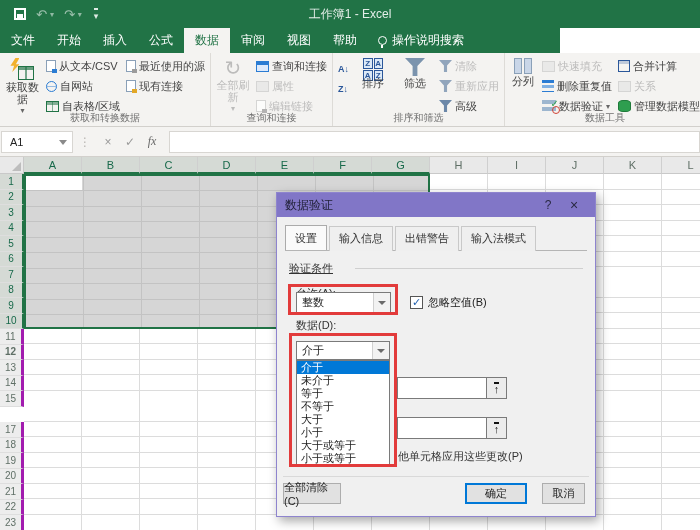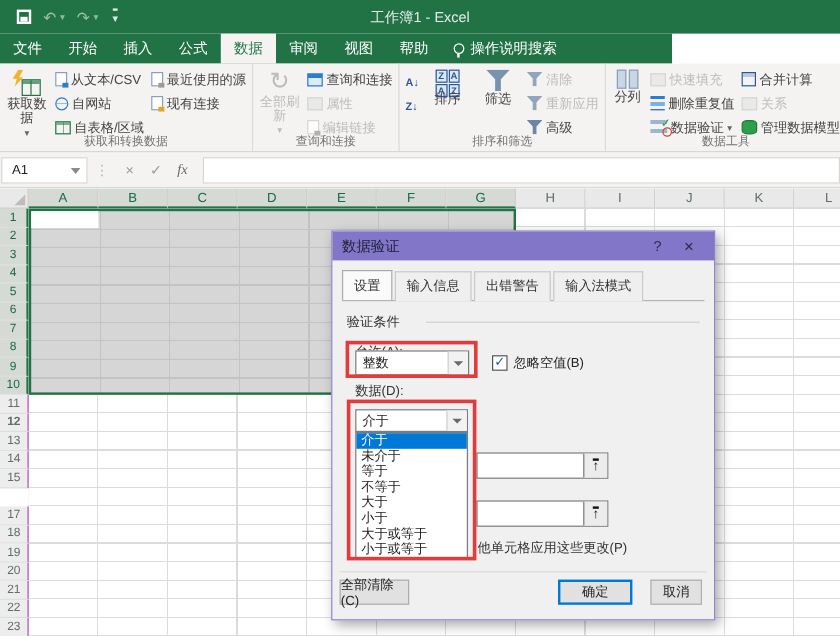--- a/index.html
+++ b/index.html
@@ -88,42 +88,42 @@
   .finput { flex:1; height:22px; background:#fff; border:1px solid #d8d6d2; margin-left:6px; }
   
   .sheet { position:absolute; left:0; top:157px; width:700px; bottom:0; background:#fff; overflow:hidden; }
   .corner { position:absolute; left:0; top:0; width:24px; height:17px; background:#e9e9e9;
     border-right:1px solid #c9c9c9; border-bottom:1px solid #c9c9c9; }
   .corner::after { content:""; position:absolute; right:2px; bottom:2px;
     border-left:9px solid transparent; border-bottom:9px solid #bdbdbd; }
   .colh { position:absolute; top:0; height:17px; border-right:1px solid #cfcfcf; border-bottom:1px solid #c9c9c9;
     background:#e9e9e9; color:#5f6f66; text-align:center; line-height:16px; font-size:11px; }
   .colh.sel { background:#d5dad5; color:#17694a; border-bottom:2px solid #217346; }
-  .rowh { position:absolute; left:0; width:24px; border-right:1px solid #a21caf; border-bottom:1px solid #dedede;
+  .rowh { position:absolute; left:0; width:24px; border-right:3px solid #a21caf; border-bottom:1px solid #dedede;
     background:#ededed; color:#5f6f66; text-align:center; font-size:10px; display:flex; align-items:center; justify-content:center; }
   .rowh.sel { background:#d5dad5; color:#17694a; border-right:2px solid #217346; }
   .cells { position:absolute; left:24px; top:17px; right:0; bottom:0; background:#fff;
     background-image:repeating-linear-gradient(to right,transparent 0,transparent 57px,#dcdcdc 57px,#dcdcdc 58px),
                      repeating-linear-gradient(to bottom,transparent 0,transparent 14.5px,#dcdcdc 14.5px,#dcdcdc 15.5px); }
   .selrect { position:absolute; left:0; top:0; width:406px; height:155px; background:#d6d6d6;
     border:2px solid #217346;
     background-image:repeating-linear-gradient(to right,transparent 0,transparent 57px,#c3c3c3 57px,#c3c3c3 58px),
                      repeating-linear-gradient(to bottom,transparent 0,transparent 14.5px,#c3c3c3 14.5px,#c3c3c3 15.5px); }
   .acell { position:absolute; left:0; top:0; width:56px; height:13.5px; background:#fff; }
   
   .dialog { position:absolute; left:276px; top:192px; width:320px; height:325px;
     background:#f0f0f0; border:1px solid #8e84ce; box-shadow:3px 4px 10px rgba(0,0,0,.35); z-index:20; font-size:11px; }
   .dtitle { height:24px; background:#8176c7; display:flex; align-items:center; padding:0 8px; color:#22223a; font-size:12px; }
   .dtitle .spacer { flex:1; }
   .dhelp,.dclose { width:26px; text-align:center; color:#2a2a45; font-size:12px; }
   .dclose { font-size:14px; }
   .dtabs { display:flex; margin:8px 8px 0 8px; border-bottom:1px solid #b5b5b5; }
   .dtab { padding:4px 9px 4px 9px; border:1px solid #c9c9c9; border-bottom:none; background:#efefef; color:#333; margin-right:2px; position:relative; top:1px; }
   .dtab.active { background:#fafafa; border-color:#ababab; padding-top:5px; top:0; }
-  .dsection { display:flex; align-items:center; gap:22px; margin:10px 12px 0 12px; color:#333; }
+  .dsection { display:flex; align-items:center; gap:22px; margin:10px 12px 0 12px; color:#333;text-decoration:underline; }
   .dsection .line { flex:1; border-top:1px solid #cfcfcf; }
   .dlabel { margin:10px 0 3px 19px; color:#333; }
   .combo { position:absolute; background:#fff; border:1px solid #7a7a7a; display:flex; align-items:center; }
   .combo .cv { flex:1; padding-left:5px; color:#222; }
   .combo .cbtn { width:17px; align-self:stretch; border-left:1px solid #d0d0d0; background:#f2f2f2; display:flex; align-items:center; justify-content:center; }
   .combo .cbtn::after { content:""; width:0; height:0; border-left:4px solid transparent; border-right:4px solid transparent; border-top:4px solid #6a6a6a; }
   .chk { position:absolute; display:flex; align-items:center; gap:5px; color:#222; }
   .chk .box { width:13px; height:13px; background:#fff; border:1px solid #555; color:#1f5faf; font-size:11px; font-weight:bold; line-height:11px; text-align:center; }
   .dlist { position:absolute; background:#fff; border:1px solid #7a7a7a; z-index:5; }
   .dlist .opt { height:13px; line-height:13px; padding-left:4px; color:#222; white-space:nowrap; }

